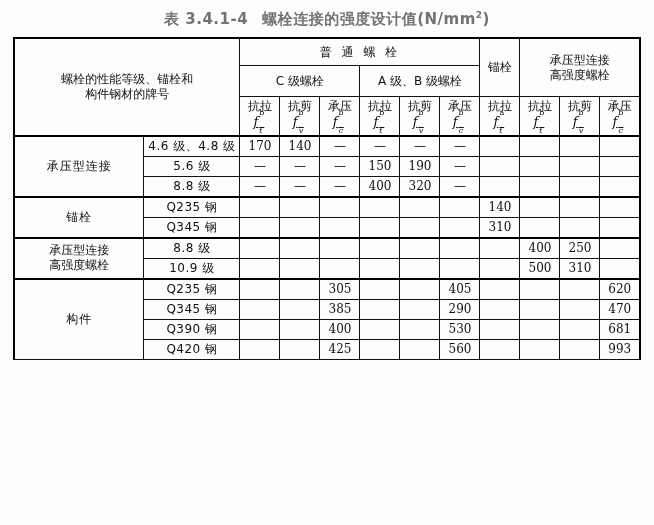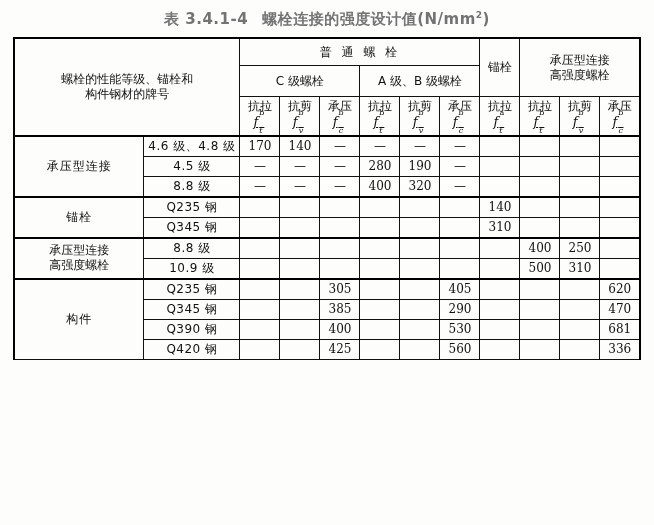--- a/index.html
+++ b/index.html
@@ -187,25 +187,25 @@
       <td class="val thick-top">—</td>
       <td class="val thick-top">—</td>
       <td class="val thick-top">—</td>
       <td class="val thick-top">—</td>
       <td class="val thick-top"></td>
       <td class="val thick-top"></td>
       <td class="val thick-top"></td>
       <td class="val thick-top thick-right"></td>
     </tr>
     <tr>
-      <td class="grade">4.5 级</td>
-      <td class="val">—</td>
-      <td class="val">—</td>
-      <td class="val">—</td>
-      <td class="val">280</td>
+      <td class="grade">5.6 级</td>
+      <td class="val">—</td>
+      <td class="val">—</td>
+      <td class="val">—</td>
+      <td class="val">150</td>
       <td class="val">190</td>
       <td class="val">—</td>
       <td class="val"></td>
       <td class="val"></td>
       <td class="val"></td>
       <td class="val thick-right"></td>
     </tr>
     <tr>
       <td class="grade">8.8 级</td>
       <td class="val">—</td>
@@ -323,18 +323,18 @@
       <td class="grade">Q420 钢</td>
       <td class="val"></td>
       <td class="val"></td>
       <td class="val">425</td>
       <td class="val"></td>
       <td class="val"></td>
       <td class="val">560</td>
       <td class="val"></td>
       <td class="val"></td>
       <td class="val"></td>
-      <td class="val thick-right">336</td>
+      <td class="val thick-right">993</td>
     </tr>
 
   </tbody>
     </table>
 </div>
 
 </body></html>

